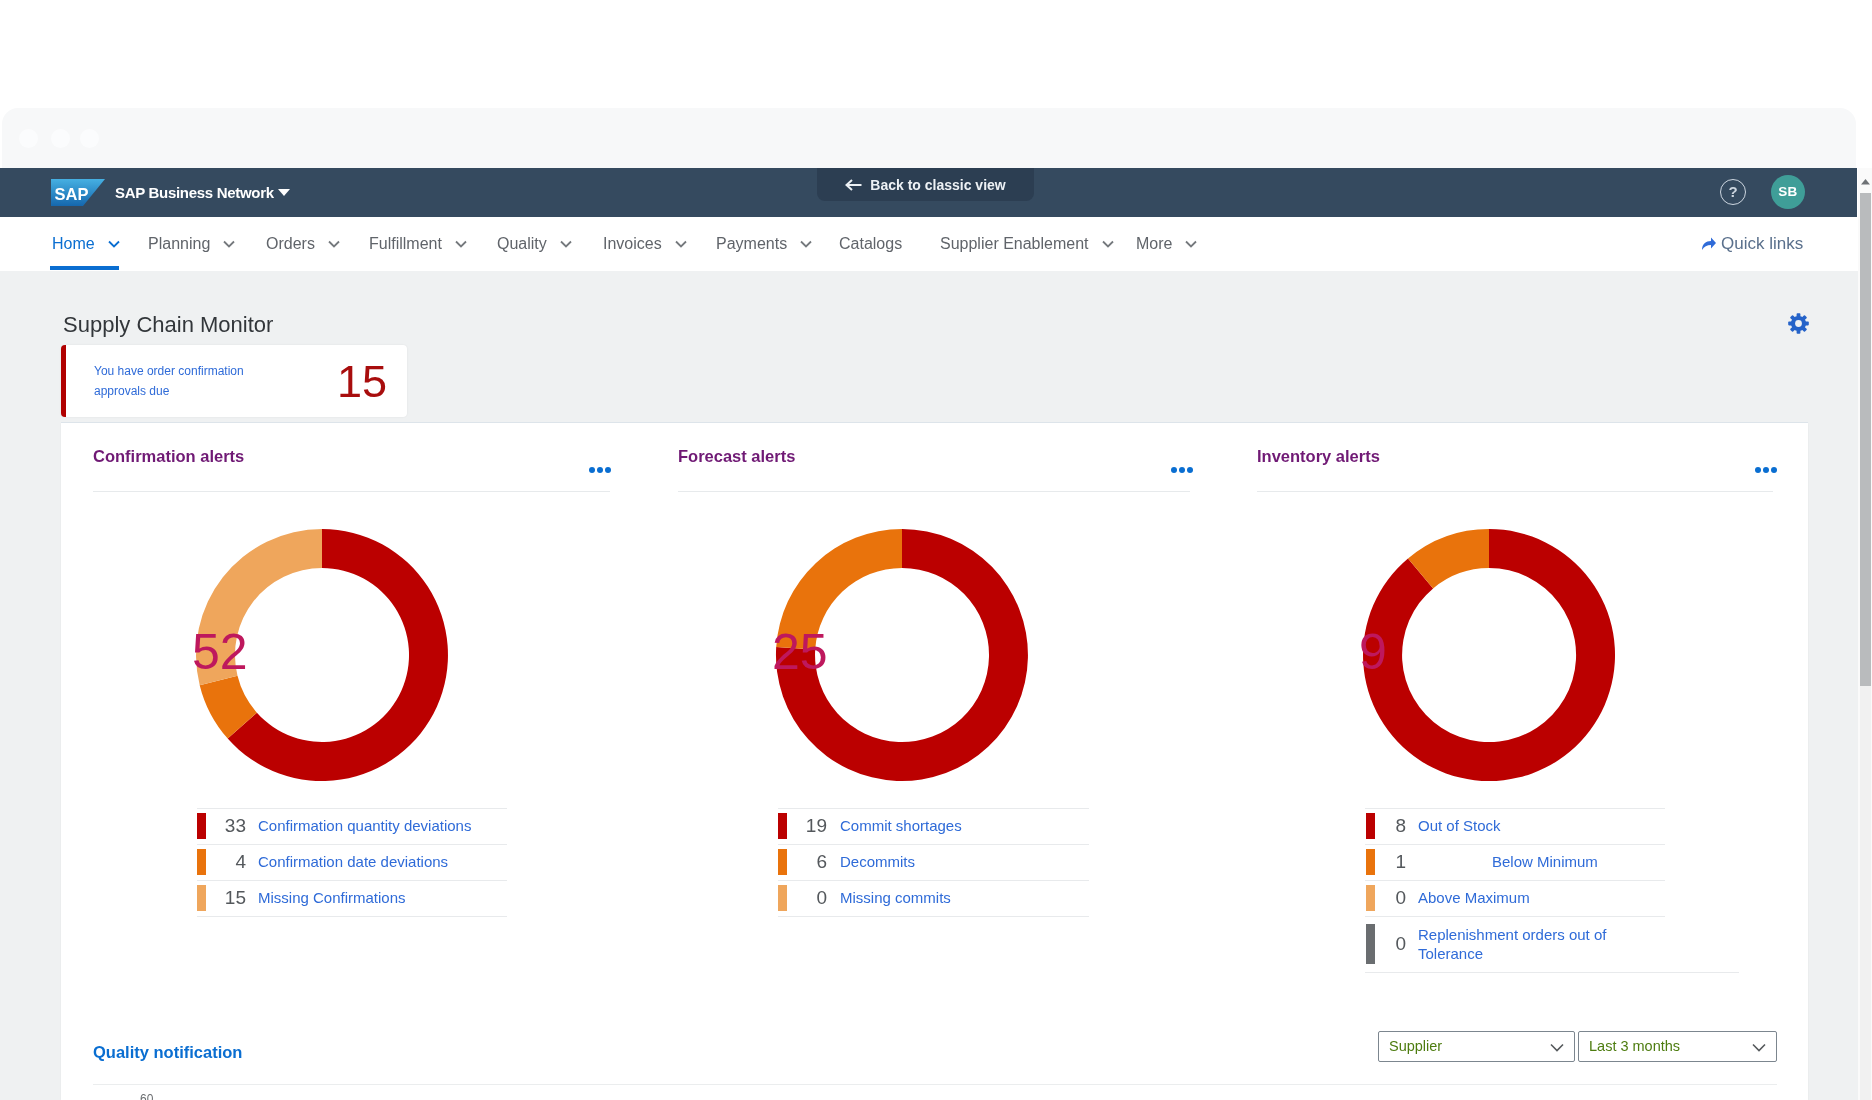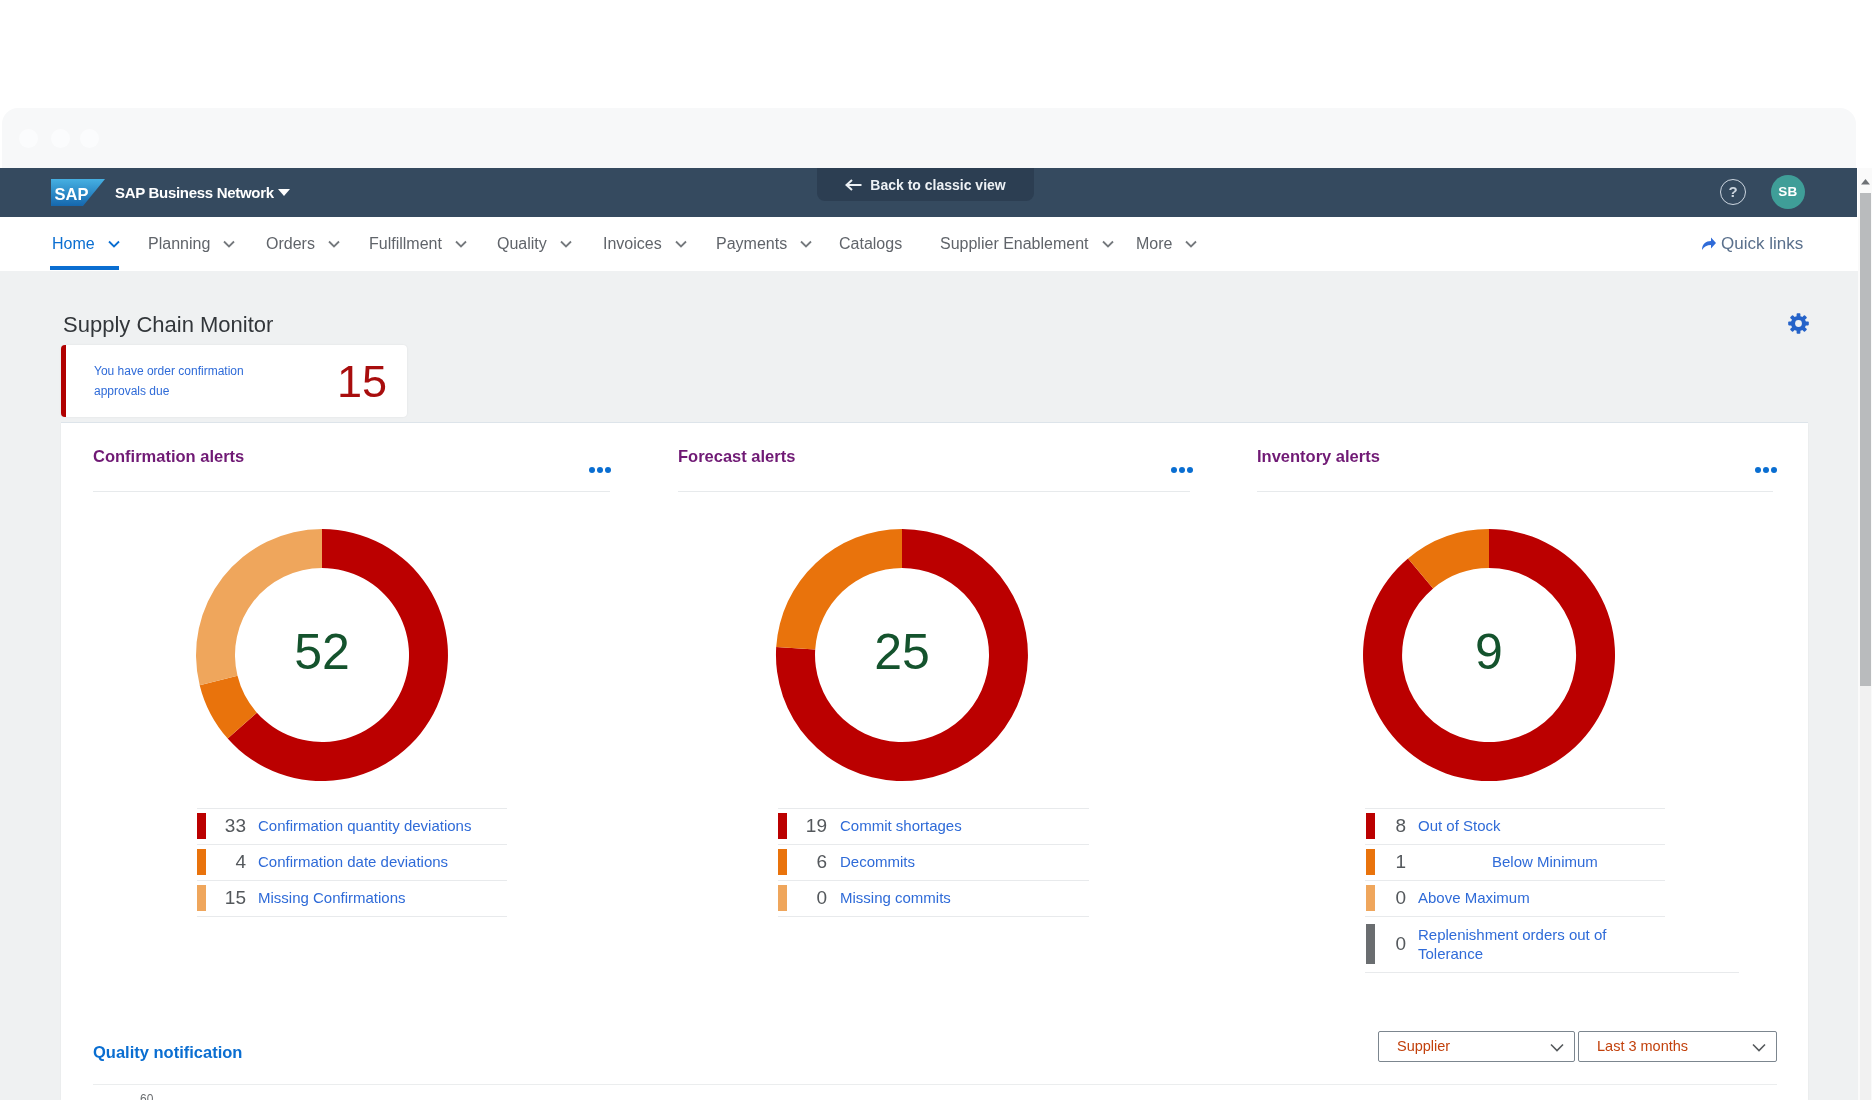--- a/index.html
+++ b/index.html
@@ -47,32 +47,32 @@
   text-align:center; }
 
 
 #panel { left:61px; top:422px; width:1747px; height:678px; background:#ffffff;
   border-top:1px solid #dde4ea; box-shadow:0 1px 2px rgba(0,0,0,0.05); }
 
 .ctitle { top:447px; font-size:16.5px; font-weight:700; color:#701a75; }
 .csep { top:491px; height:1px; background:#e7eaec; }
 .dots { top:467px; display:flex; }
 .dots i { width:6px; height:6px; border-radius:50%; background:#0a6ed1; margin-right:2px; }
-.bignum { top:623px; font-size:50px; color:#14532d; text-align:center; width:260px; }
+.bignum { top:623px; font-size:50px; color:#be185d; text-align:left; width:260px; }
 
 
 .lline { height:1px; background:#e8eaec; }
 .lmark { width:9px; }
 .lnum { font-size:19px; color:#54585c; text-align:right; }
 .llab { font-size:15px; color:#2f6bd8; }
 
 
 #qtitle { left:93px; top:1043px; font-size:16.5px; font-weight:700; color:#0a6ed1; }
 .select { top:1031px; height:31px; background:#ffffff; border:1px solid #7c868f;
-  border-radius:2px; font-size:14.5px; color:#c2410c; line-height:29px; padding-left:18px; }
+  border-radius:2px; font-size:14.5px; color:#4d7c0f; line-height:29px; padding-left:10px; }
 #qsep { left:93px; top:1084px; width:1684px; height:1px; background:#ebedee; }
 #sixty { left:140px; top:1092px; font-size:12px; color:#6a6d70; }
 
 
 #sgutter { left:1858px; top:168px; width:14px; height:932px; background:#fafafa; }
 #sthumb { left:1860px; top:193px; width:11px; height:493px; background:#b9bbbd; }
 #strack { left:1860px; top:686px; width:11px; height:414px; background:#f1f1f1; }
 </style>
 </head>
 <body>

